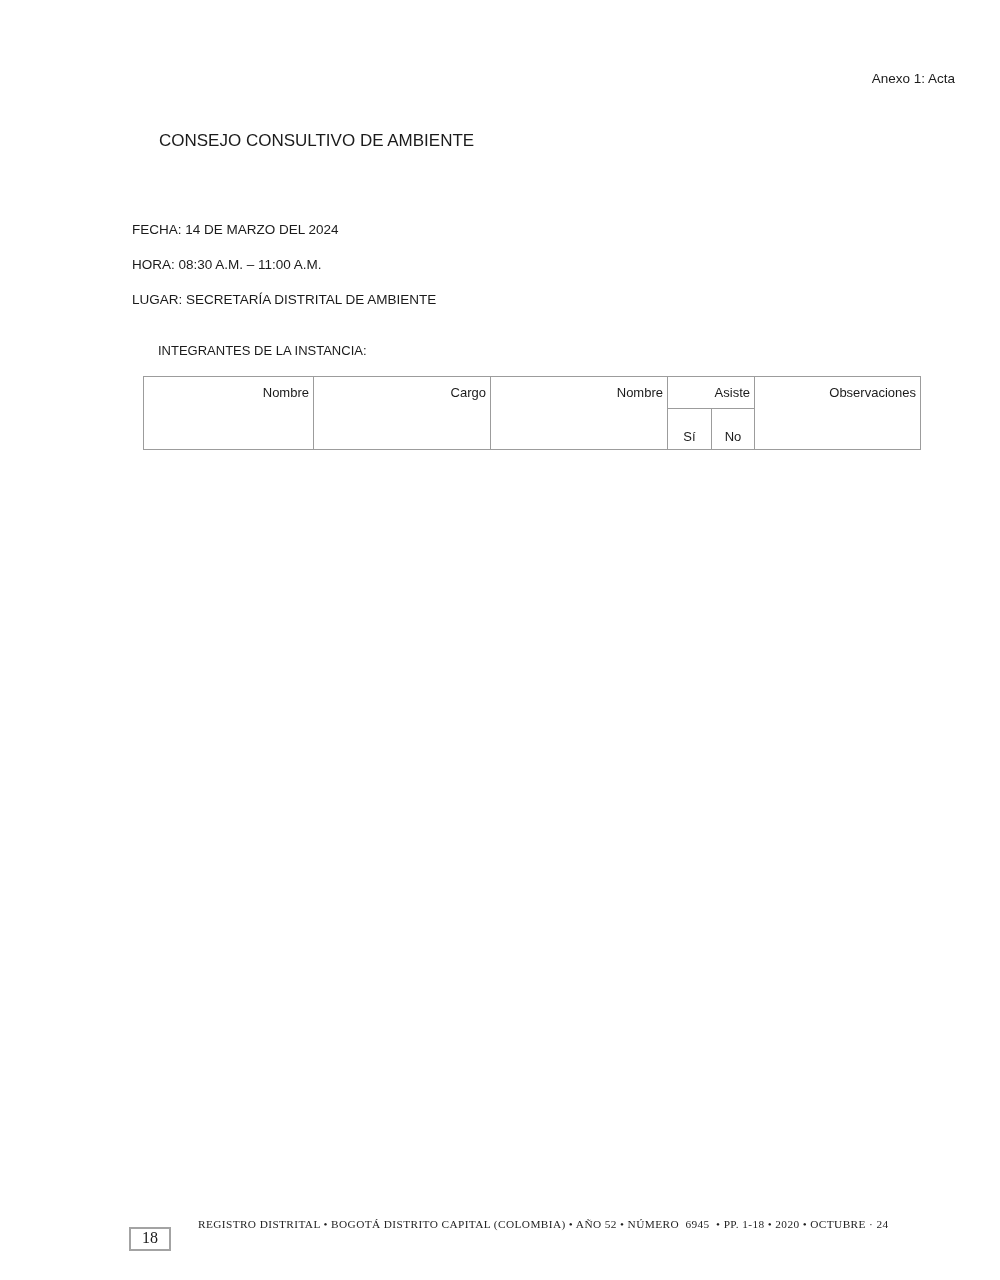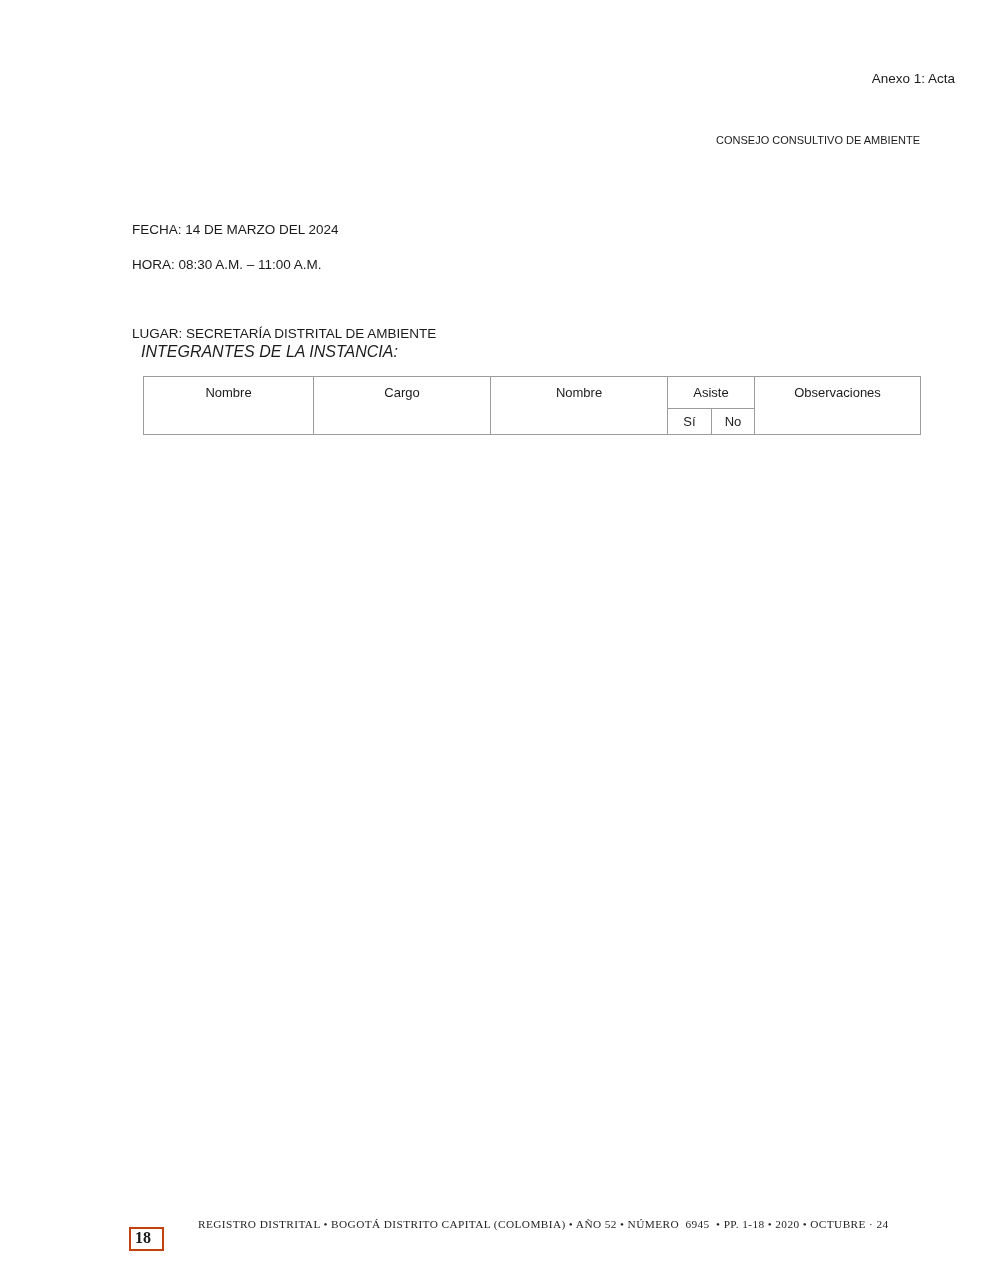--- a/index.html
+++ b/index.html
@@ -6,54 +6,54 @@
   body {
     width: 1000px; height: 1280px; position: relative;
     font-family: "Liberation Sans", sans-serif;
     color: #1b1b1b;
   }
   .annex {
     position: absolute; top: 71px; right: 45px;
     font-size: 13.5px;
   }
   .title-block {
-    position: absolute; top: 132px; left: 143px; width: 777px;
-    text-align: right; font-size: 11px; line-height: 17.5px;
+    position: absolute; top: 132px; left: 159px; width: 777px;
+    text-align: left; font-size: 17px; line-height: 17.5px;
   }
   .info-line { position: absolute; left: 132px; font-size: 13.5px; white-space: pre; }
   .info-fecha { top: 222px; }
   .info-hora  { top: 257px; }
-  .info-lugar { top: 292px; margin-top: 34px; }
-  .section-heading { position: absolute; left: 141px; top: 343px; font-size: 16px; font-style: italic; }
+  .info-lugar { top: 292px; }
+  .section-heading { position: absolute; left: 158px; top: 343px; font-size: 13px; }
 
   table.attendance {
     position: absolute; left: 143px; top: 376px; width: 777px;
     border-collapse: collapse; table-layout: fixed;
     font-size: 12.8px; line-height: 16.5px;
   }
   table.attendance th, table.attendance td {
     border: 1px solid #9c9c9c;
     padding: 2px 4px 3px 4px;
     vertical-align: top;
     overflow: hidden;
     font-weight: normal;
     color: #1b1b1b;
   }
   table.attendance thead th { text-align: center; font-size: 13px; }
-  thead tr.h1 th { padding-top: 8px; }
+  thead tr.h1 th { padding-top: 8px; text-align: right; }
   thead tr.h1 { height: 32px; }
   thead tr.h2 { height: 20px; }
-  thead tr.h2 th { padding-top: 5px; }
+  thead tr.h2 th { padding-top: 20px; }
 
   .footer-pageno {
     position: absolute; left: 129px; top: 1227px;
-    border: 2px solid #c2410c;
-    padding: 0px 11px 2px 4px;
+    border: 2px solid #a3a3a3;
+    padding: 0px 11px 2px 11px;
     font-family: "Liberation Serif", serif;
-    font-weight: bold; font-size: 16px; color: #1a1a1a;
+    font-weight: normal; font-size: 16px; color: #1a1a1a;
   }
   .footer-text {
     position: absolute; left: 198px; top: 1218px; width: 720px;
     font-family: "Liberation Serif", serif;
     font-size: 11.3px; letter-spacing: 0.4px; color: #1f1f1f;
     white-space: pre;
   }
 </style>
 </head>
 <body>

